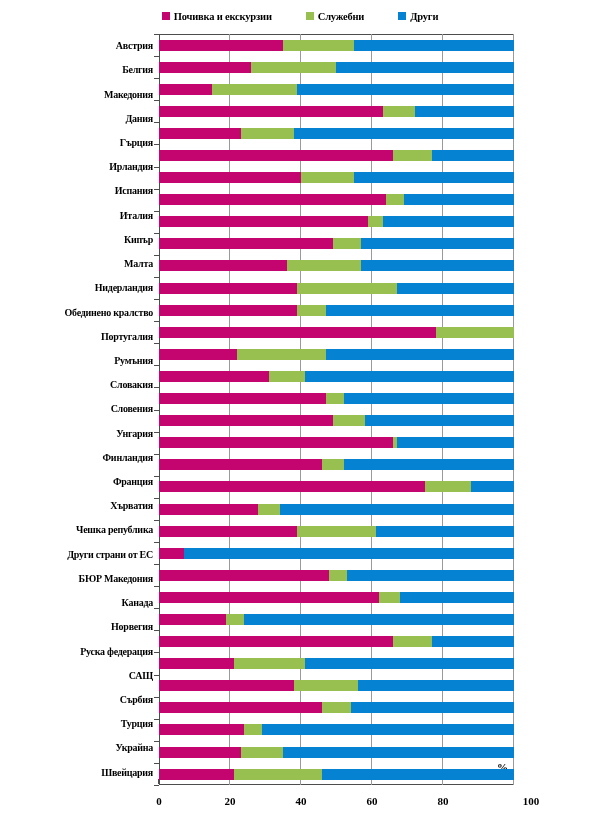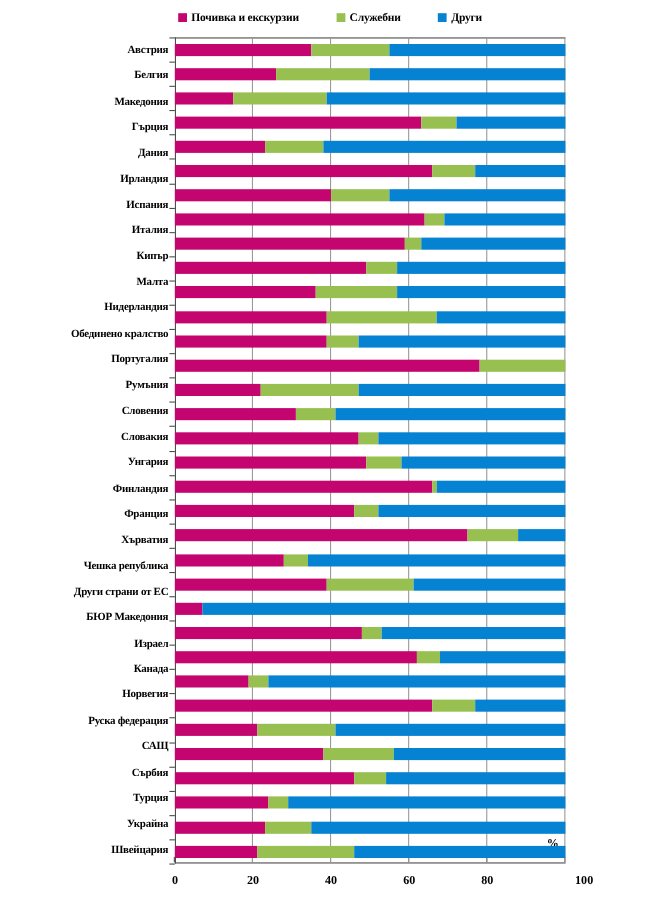--- a/index.html
+++ b/index.html
@@ -161,26 +161,26 @@
         <div class="cat-row">
           <span class="cat-label">Австрия</span>
         </div>
         <div class="cat-row">
           <span class="cat-label">Белгия</span>
         </div>
         <div class="cat-row">
           <span class="cat-label">Македония</span>
         </div>
         <div class="cat-row">
+          <span class="cat-label">Дания</span>
+        </div>
+        <div class="cat-row">
           <span class="cat-label">Гърция</span>
         </div>
         <div class="cat-row">
-          <span class="cat-label">Дания</span>
-        </div>
-        <div class="cat-row">
           <span class="cat-label">Ирландия</span>
         </div>
         <div class="cat-row">
           <span class="cat-label">Испания</span>
         </div>
         <div class="cat-row">
           <span class="cat-label">Италия</span>
         </div>
         <div class="cat-row">
           <span class="cat-label">Кипър</span>
@@ -194,48 +194,45 @@
         <div class="cat-row">
           <span class="cat-label">Обединено кралство</span>
         </div>
         <div class="cat-row">
           <span class="cat-label">Португалия</span>
         </div>
         <div class="cat-row">
           <span class="cat-label">Румъния</span>
         </div>
         <div class="cat-row">
+          <span class="cat-label">Словакия</span>
+        </div>
+        <div class="cat-row">
           <span class="cat-label">Словения</span>
         </div>
         <div class="cat-row">
-          <span class="cat-label">Словакия</span>
-        </div>
-        <div class="cat-row">
           <span class="cat-label">Унгария</span>
         </div>
         <div class="cat-row">
           <span class="cat-label">Финландия</span>
         </div>
         <div class="cat-row">
           <span class="cat-label">Франция</span>
         </div>
         <div class="cat-row">
           <span class="cat-label">Хърватия</span>
         </div>
         <div class="cat-row">
           <span class="cat-label">Чешка република</span>
         </div>
         <div class="cat-row">
           <span class="cat-label">Други страни от ЕС</span>
         </div>
         <div class="cat-row">
           <span class="cat-label">БЮР Македония</span>
-        </div>
-        <div class="cat-row">
-          <span class="cat-label">Израел</span>
         </div>
         <div class="cat-row">
           <span class="cat-label">Канада</span>
         </div>
         <div class="cat-row">
           <span class="cat-label">Норвегия</span>
         </div>
         <div class="cat-row">
           <span class="cat-label">Руска федерация</span>
         </div>

